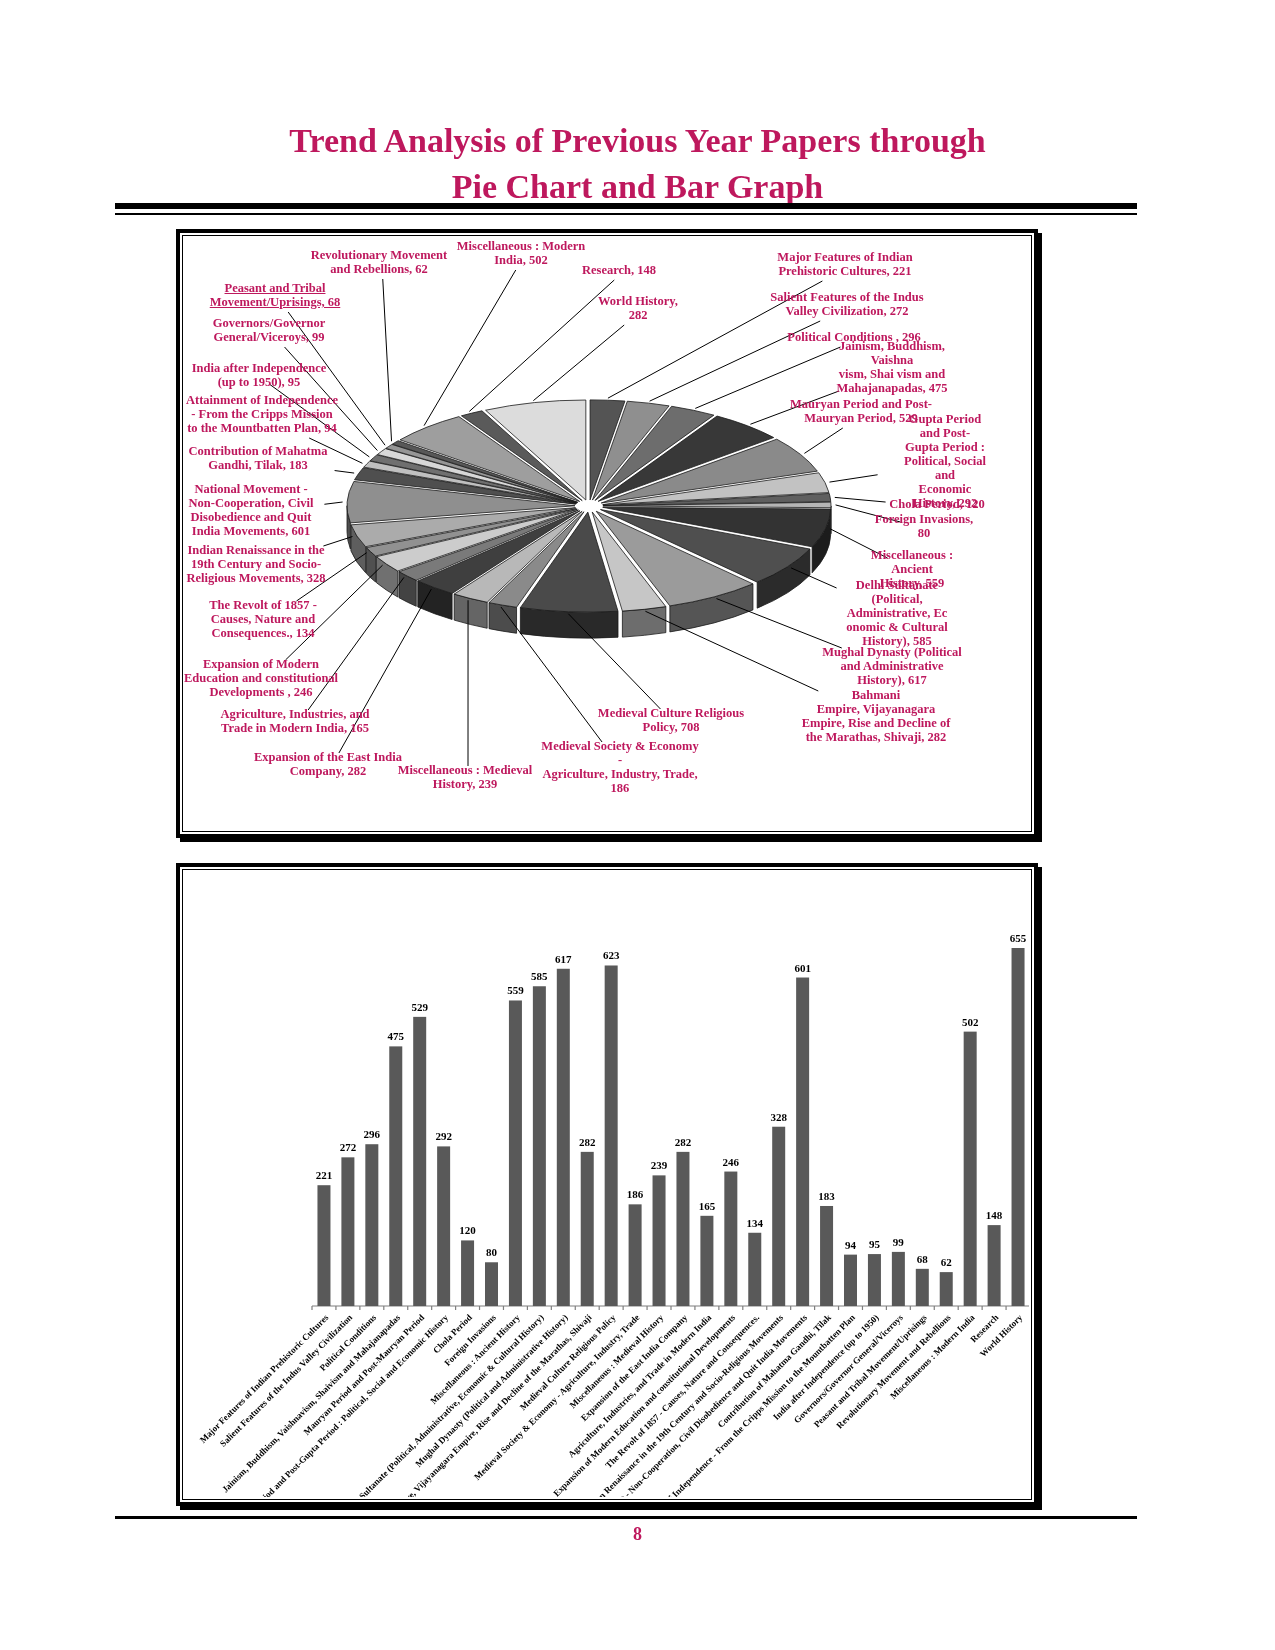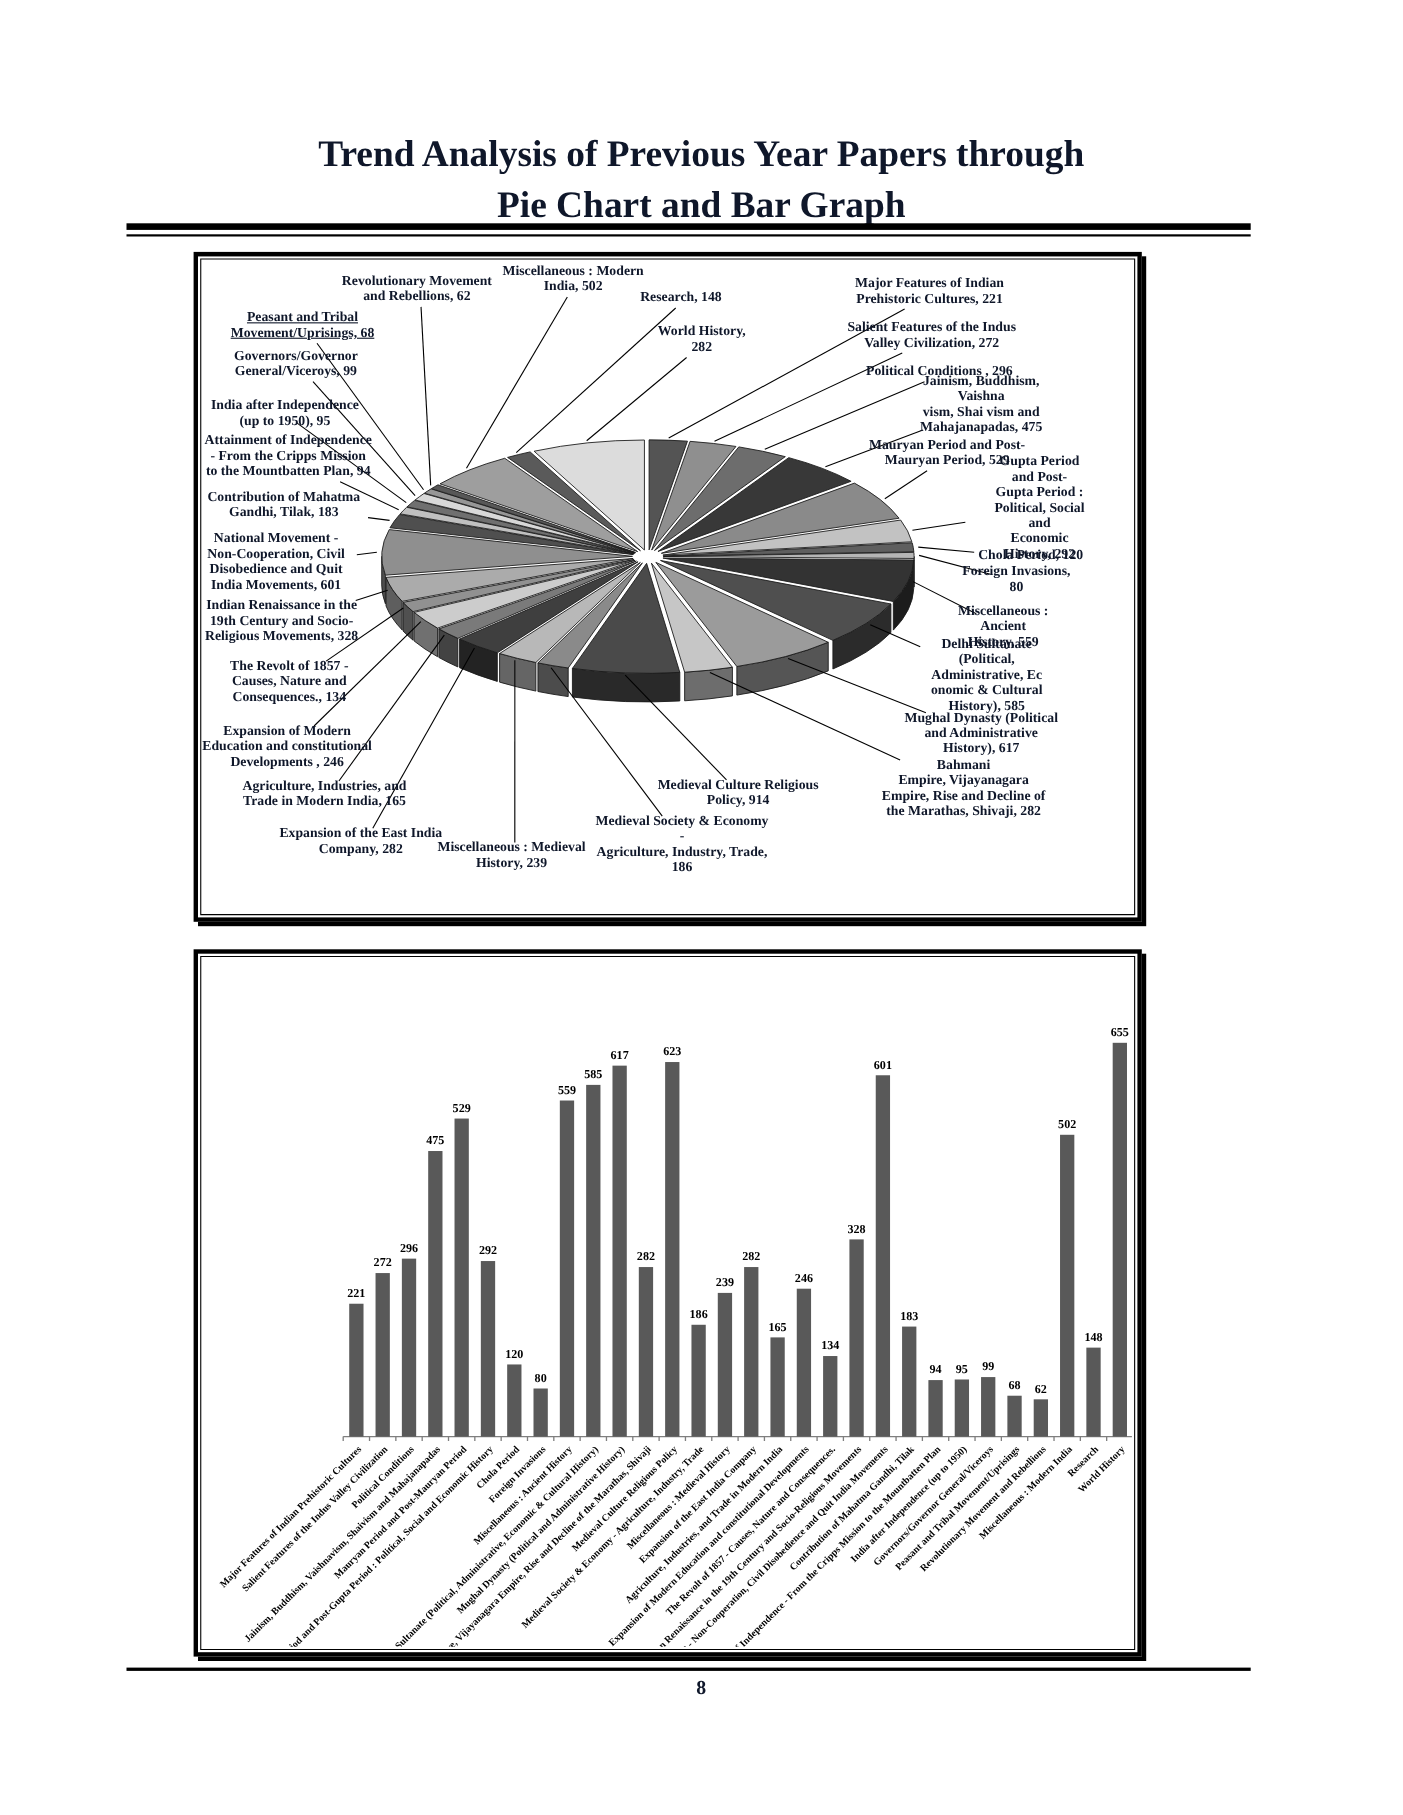--- a/index.html
+++ b/index.html
@@ -1,17 +1,17 @@
 <!DOCTYPE html>
 <html><head>
 <meta charset="utf-8">
 <style>
   html,body{margin:0;padding:0;background:#fff;}
   #page{position:relative;width:1275px;height:1650px;background:#ffffff;overflow:hidden;
-        font-family:"Liberation Serif", serif;color:#0f172a;}
+        font-family:"Liberation Serif", serif;color:#be185d;}
   #title{position:absolute;top:118px;left:0;width:1275px;text-align:center;
          font-size:34px;font-weight:700;line-height:1.35;}
   #title-rule{position:absolute;left:115px;top:203px;width:1022px;height:4px;
               border-top:6px solid #000;border-bottom:2px solid #000;}
   .panel{position:absolute;background:#fff;border:4px solid #000;
          box-shadow:inset 0 0 0 2px #fff, inset 0 0 0 3px #000, 4px 4px 0 0 #000;}
   #pie-panel{left:176px;top:229px;width:854px;height:601px;}
   #bar-panel{left:176px;top:863px;width:854px;height:635px;}
   .chart-svg{position:absolute;left:3px;top:3px;}
   .pie-label{position:absolute;transform:translate(-50%,-50%);
@@ -131,21 +131,21 @@
 onomic &amp; Cultural
 History), 585</div>
         <div class="pie-label" style="left: 712px; top: 433px;">Mughal Dynasty (Political
 and Administrative
 History), 617</div>
         <div class="pie-label" style="left: 696px; top: 483px;">Bahmani
 Empire, Vijayanagara
 Empire, Rise and Decline of
 the Marathas, Shivaji, 282</div>
         <div class="pie-label" style="left: 491px; top: 487px;">Medieval Culture Religious
-Policy, 914</div>
+Policy, 708</div>
         <div class="pie-label" style="left: 440px; top: 534px;">Medieval Society &amp; Economy
 -
 Agriculture, Industry, Trade,
 186</div>
         <div class="pie-label" style="left: 285px; top: 544px;">Miscellaneous : Medieval
 History, 239</div>
         <div class="pie-label" style="left: 148px; top: 531px;">Expansion of the East India
 Company, 282</div>
         <div class="pie-label" style="left: 115px; top: 488px;">Agriculture, Industries, and
 Trade in Modern India, 165</div>

